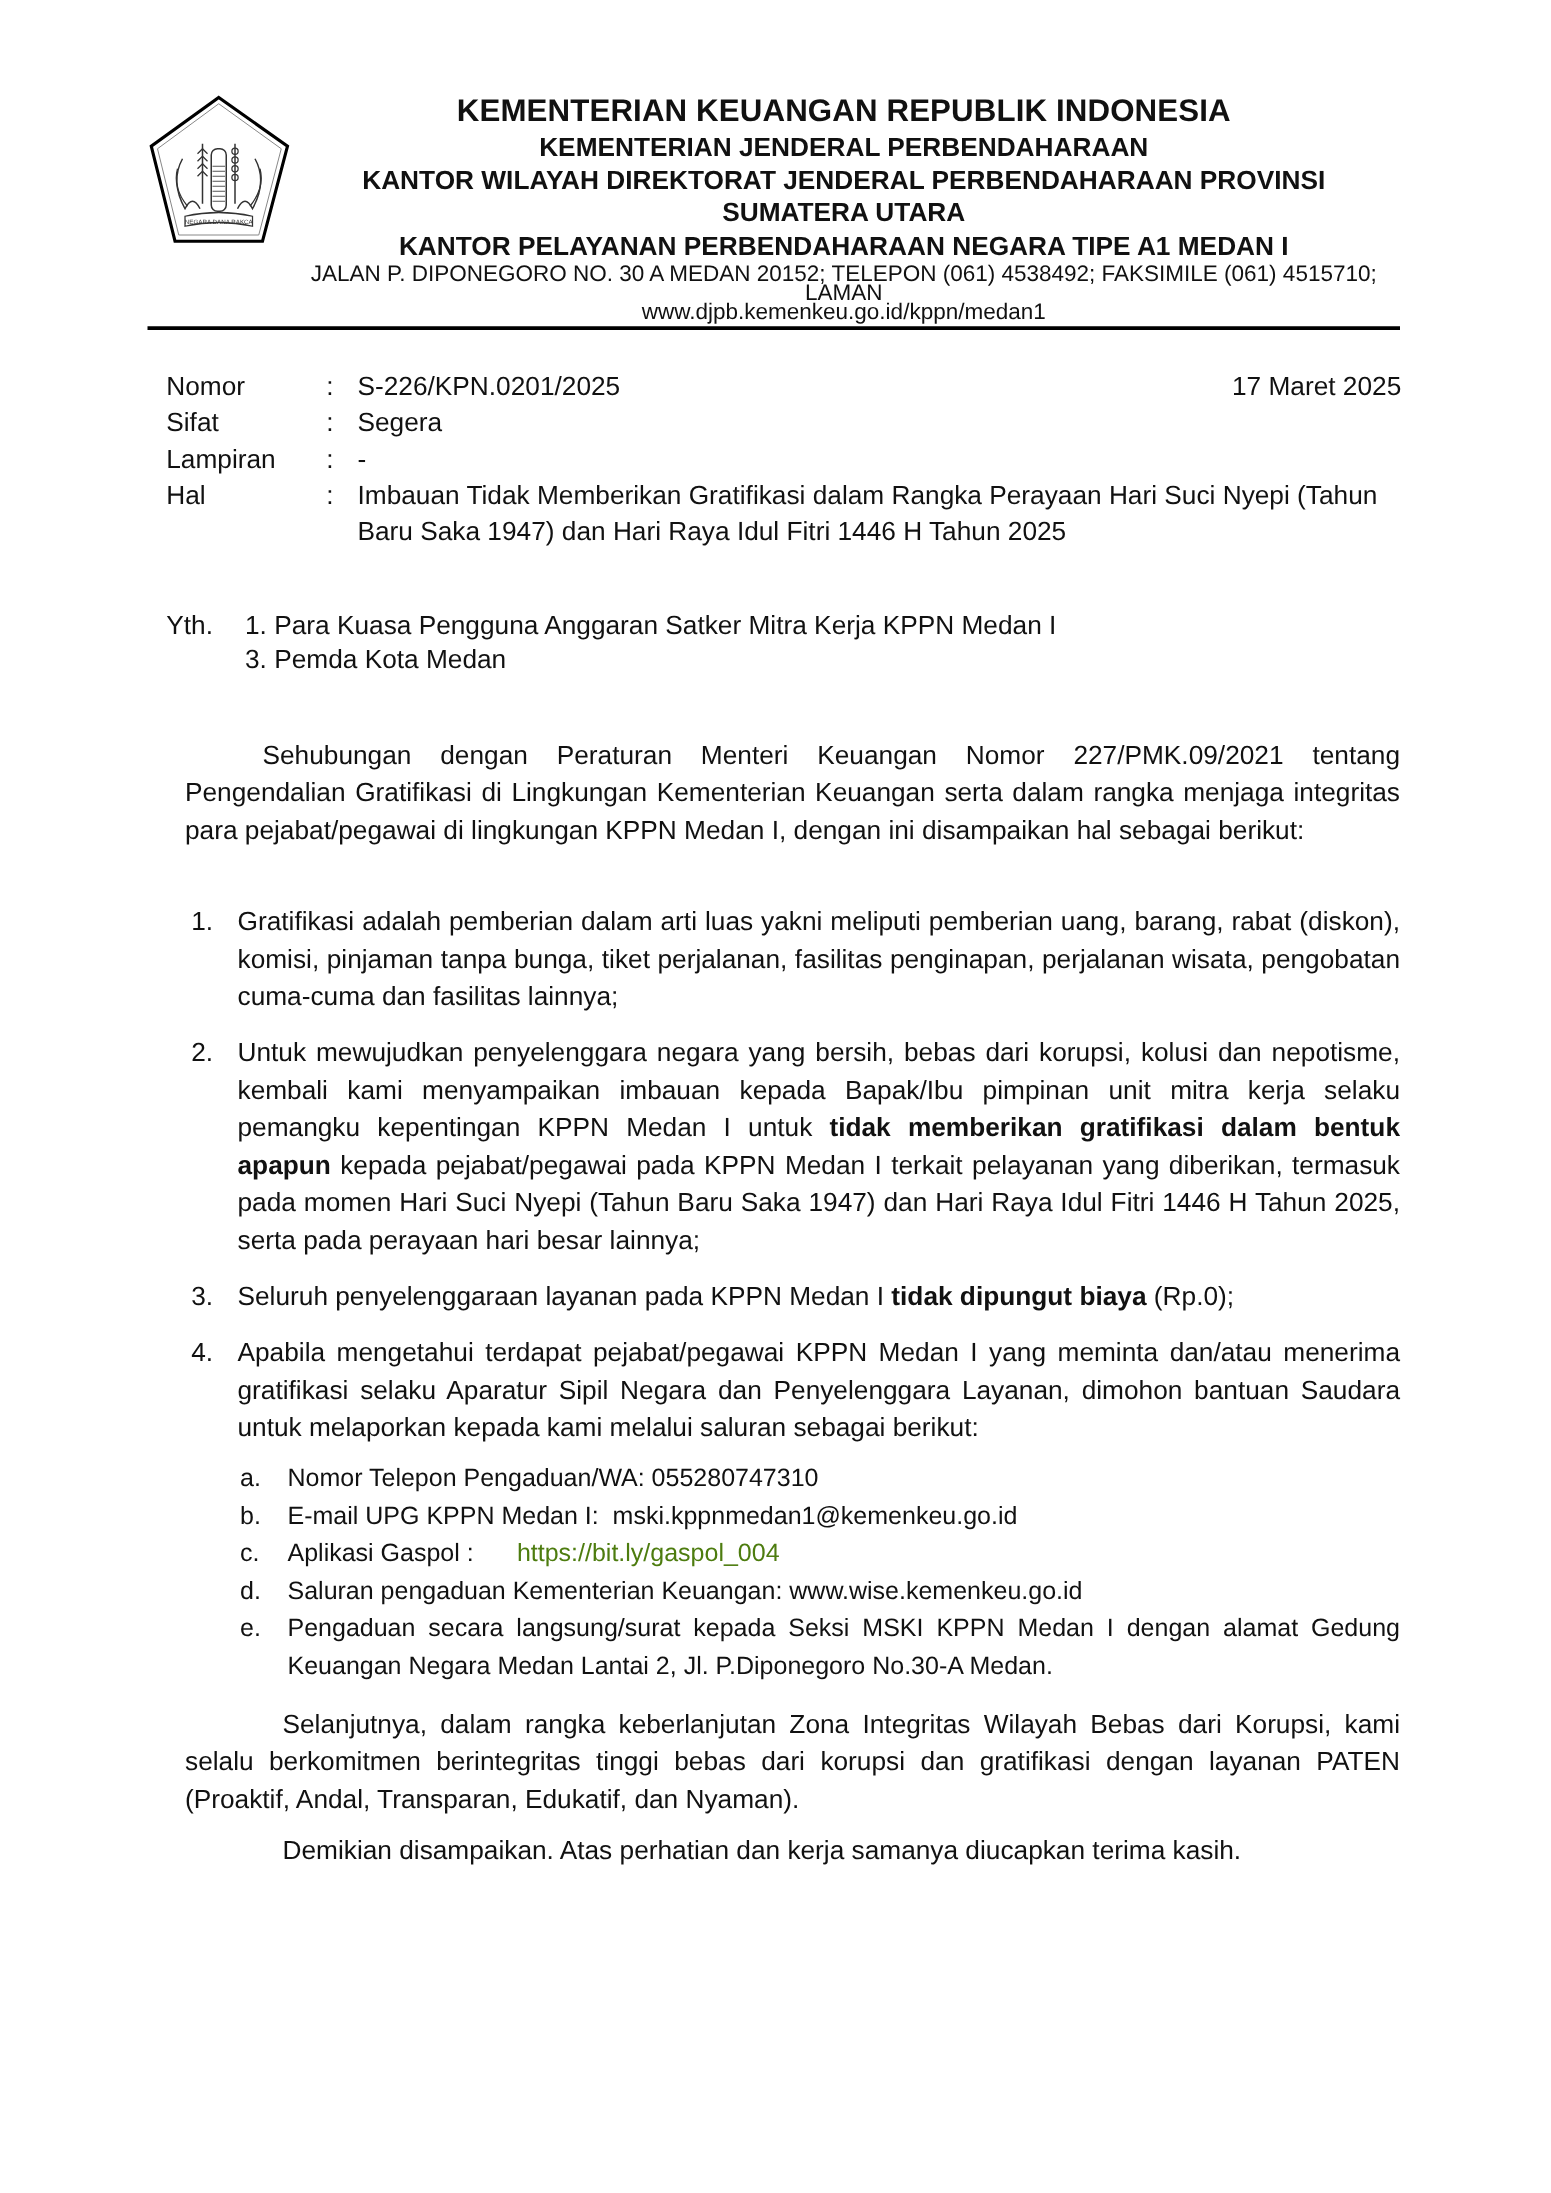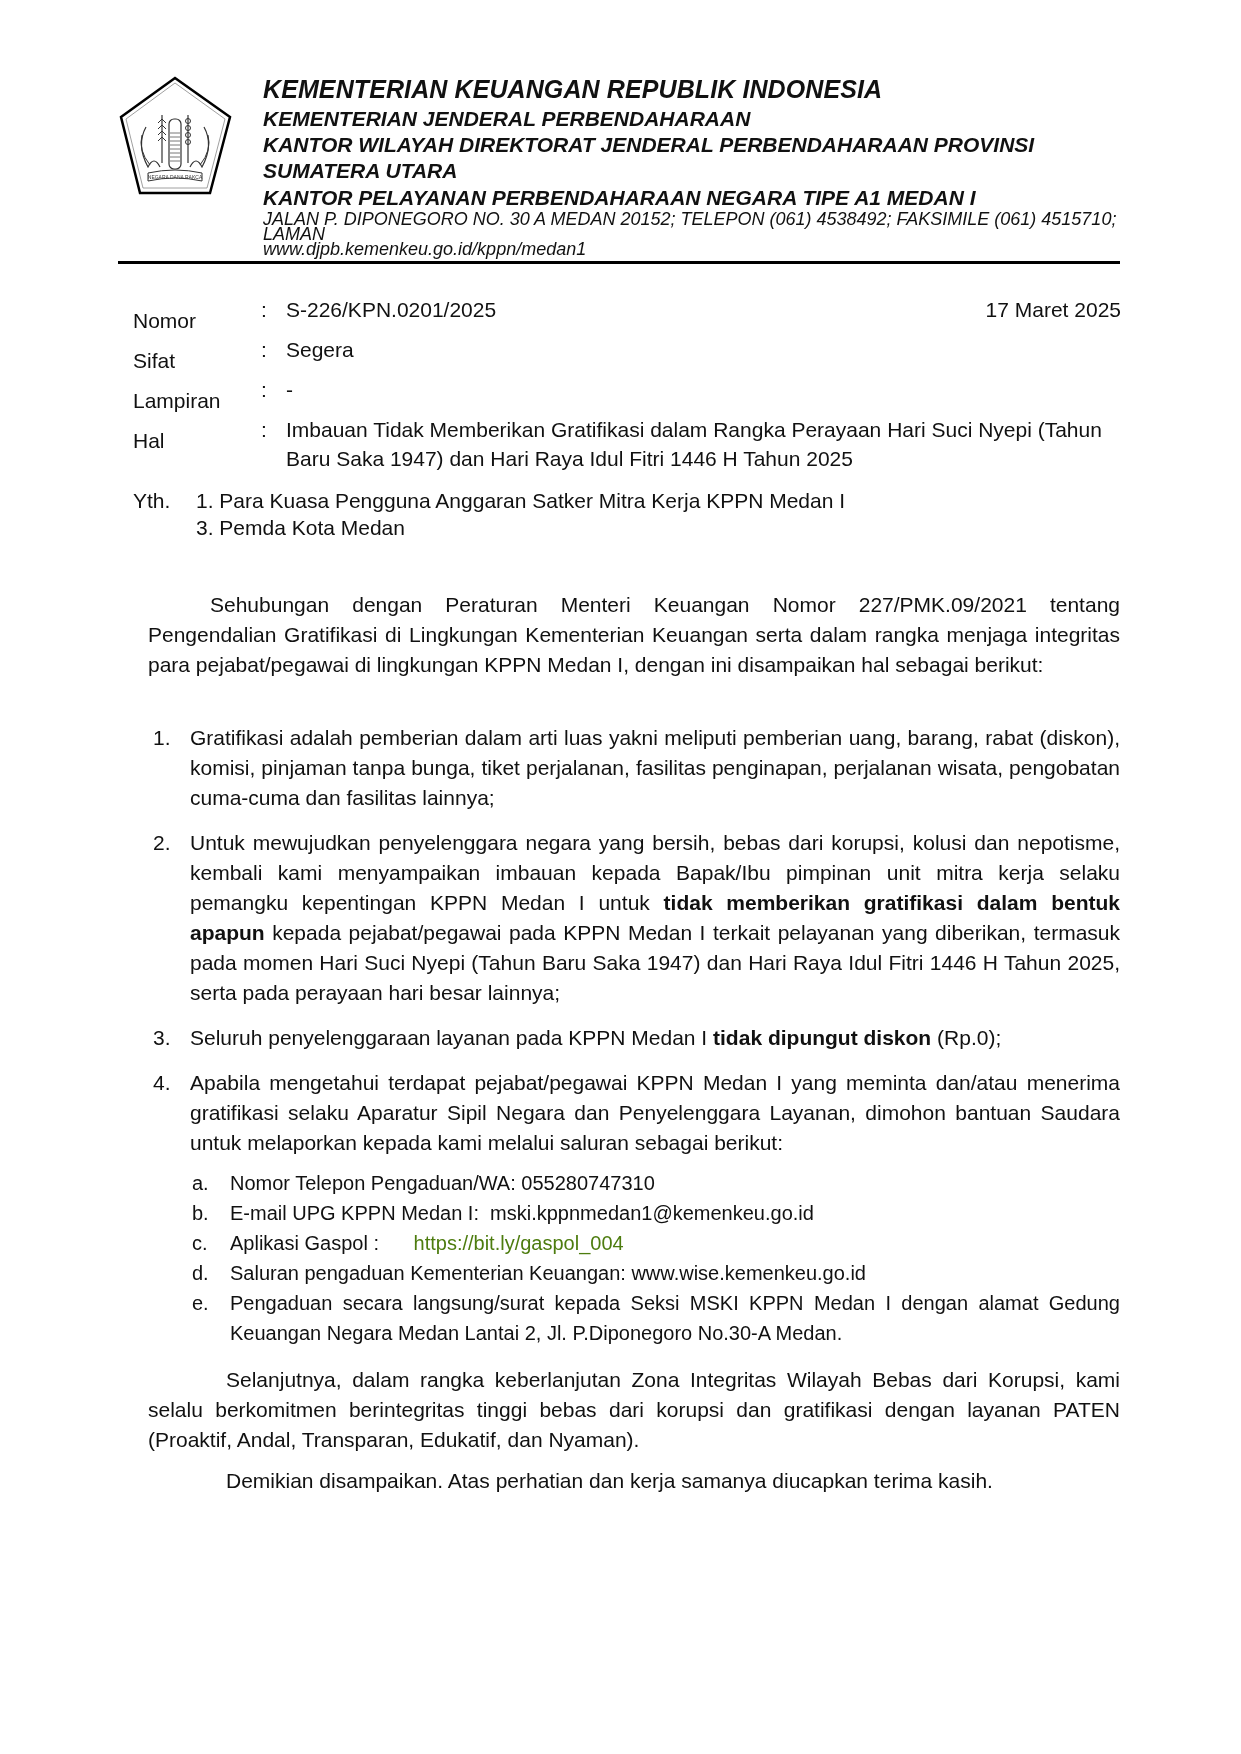--- a/index.html
+++ b/index.html
@@ -4,33 +4,33 @@
   <style>
     html, body { margin: 0; padding: 0; background: #ffffff; }
     body {
       width: 1241px; height: 1754px; position: relative; overflow: hidden;
       font-family: "Liberation Sans", sans-serif; color: #111111;
     }
     .page { position: absolute; left: 0; top: 0; width: 1241px; height: 1754px; }
 
     
     .logo { position: absolute; left: 118px; top: 75px; width: 115px; height: 125px; }
-    .kop { position: absolute; left: 263px; top: 72px; width: 870px; font-weight: bold; font-style: italic; }
+    .kop { position: absolute; left: 240px; top: 72px; width: 870px; text-align: center; font-weight: bold; }
     .kop .l1 { font-size: 25px; line-height: 34px; letter-spacing: 0.1px; }
     .kop .l2 { font-size: 21px; line-height: 26px; }
     .kop .l3 { font-size: 21px; line-height: 26px; }
     .kop .l4 { font-size: 21px; line-height: 26px; }
     .kop .l5 { font-size: 21px; line-height: 28px; }
     .kop .addr { font-weight: normal; font-size: 18px; line-height: 15px; }
     .rule { position: absolute; left: 118px; top: 261px; width: 1002px; height: 3px; background: #000; }
 
     
     .meta { position: absolute; left: 133px; top: 295px; width: 988px; font-size: 21px; line-height: 29px; }
     .meta-row { display: flex; }
-    .meta-label { width: 128px; flex: none; margin-top: 11px; }
+    .meta-label { width: 128px; flex: none; }
     .meta-colon { width: 25px; flex: none; }
     .meta-value { flex: 1; }
     .meta-date { position: absolute; right: 0; top: 0; }
 
     
     .yth { position: absolute; left: 133px; top: 487px; font-size: 21px; line-height: 27px; display: flex; }
     .yth-label { width: 63px; flex: none; }
     .yth-list { margin: 0; padding: 0; list-style: none; }
 
     
@@ -140,21 +140,21 @@
   </div>
   <div class="numlist num2">
     <div class="num-item">
       <span class="num-mark">2.</span>
       <span class="num-text"><span>Untuk mewujudkan penyelenggara negara yang bersih, bebas dari korupsi, kolusi dan nepotisme, kembali kami menyampaikan imbauan kepada Bapak/Ibu pimpinan unit mitra kerja selaku pemangku kepentingan KPPN Medan I untuk </span><b>tidak memberikan gratifikasi dalam bentuk apapun</b><span> kepada pejabat/pegawai pada KPPN Medan I terkait pelayanan yang diberikan, termasuk pada momen Hari Suci Nyepi (Tahun Baru Saka 1947) dan Hari Raya Idul Fitri 1446 H Tahun 2025, serta pada perayaan hari besar lainnya;</span></span>
     </div>
   </div>
   <div class="numlist num3">
     <div class="num-item">
       <span class="num-mark">3.</span>
-      <span class="num-text" style="text-align:left;"><span>Seluruh penyelenggaraan layanan pada KPPN Medan I </span><b>tidak dipungut diskon</b><span> (Rp.0);</span></span>
+      <span class="num-text" style="text-align:left;"><span>Seluruh penyelenggaraan layanan pada KPPN Medan I </span><b>tidak dipungut biaya</b><span> (Rp.0);</span></span>
     </div>
   </div>
   <div class="numlist num4">
     <div class="num-item">
       <span class="num-mark">4.</span>
       <span class="num-text">Apabila mengetahui terdapat pejabat/pegawai KPPN Medan I yang meminta dan/atau menerima gratifikasi selaku Aparatur Sipil Negara dan Penyelenggara Layanan, dimohon bantuan Saudara untuk melaporkan kepada kami melalui saluran sebagai berikut:</span>
     </div>
   </div>
 
   <div class="sublist">

